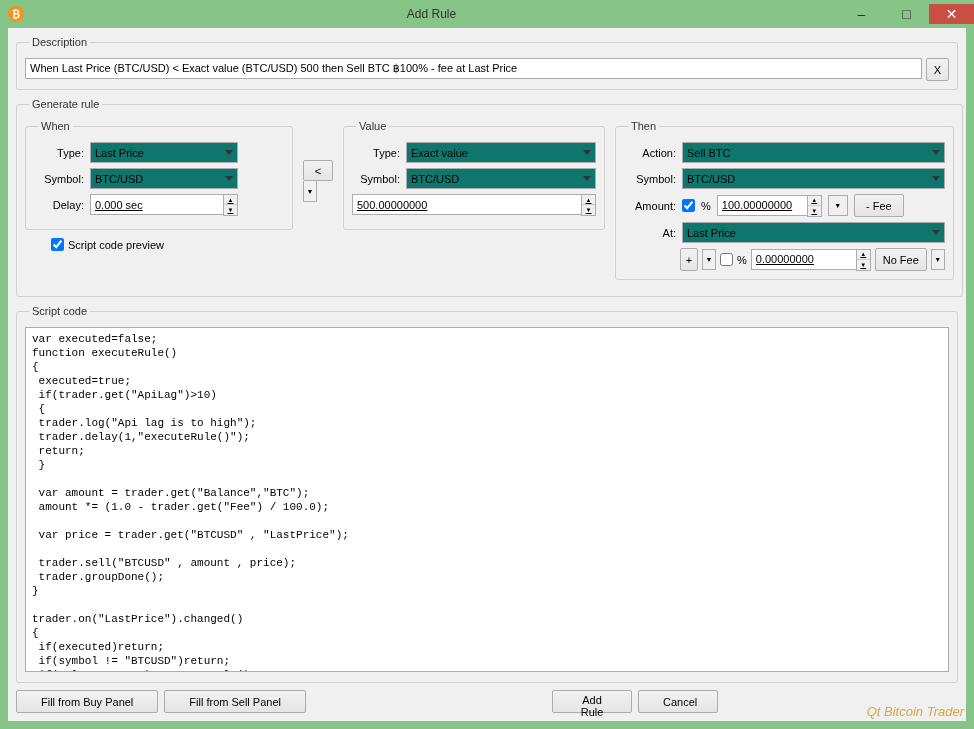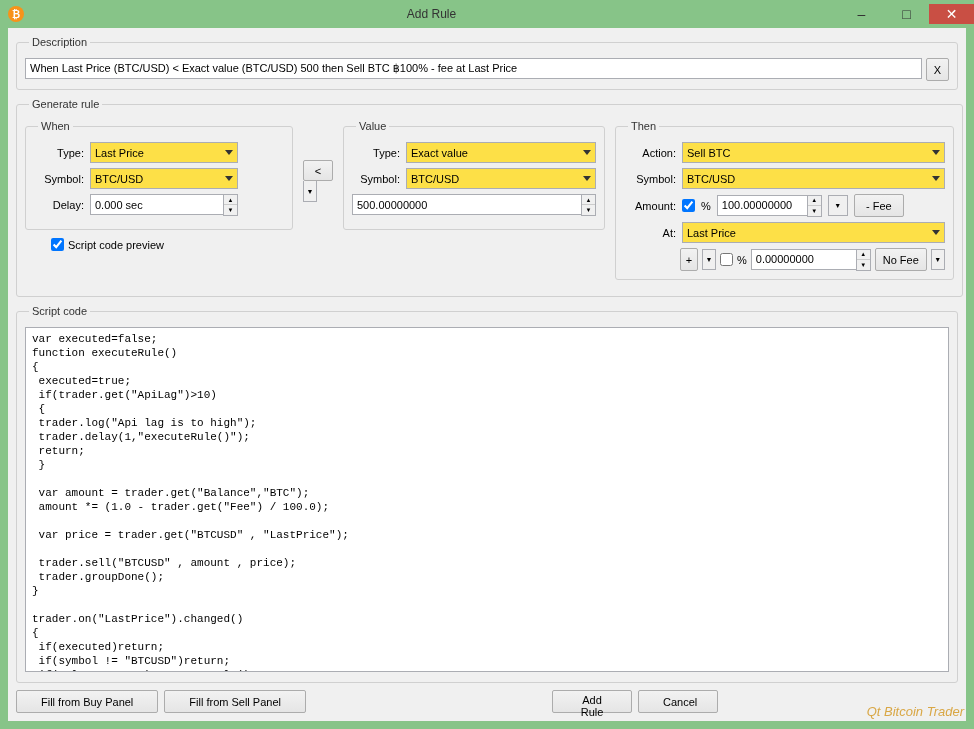--- a/index.html
+++ b/index.html
@@ -11,21 +11,21 @@
 .win-btn { width: 45px; height: 20px; display: flex; align-items: center; justify-content: center; font-size: 14px; }
 .win-min { color: #333; }
 .win-max { color: #333; }
 .win-close { background: #c94f44; color: white; width: 45px; height: 20px; }
 .content { background: #f0f0f0; margin: 0 8px 8px 8px; height: calc(100% - 36px); padding: 8px; position: relative; }
 fieldset { border: 1px solid #d0d0d0; border-radius: 3px; padding: 10px 8px 8px; margin-bottom: 8px; position: relative; }
 legend { font-size: 11px; color: #333; padding: 0 3px; margin-left: 4px; }
 .desc-row { display: flex; gap: 4px; }
 .desc-row input { flex: 1; }
 input[type="text"], select, .num-input { border: 1px solid #abadb3; padding: 2px 4px; font-size: 11px; background: white; height: 21px; }
-select { appearance: none; -webkit-appearance: none; background: #fde047; padding-right: 34px; position: relative; }
+select { appearance: none; -webkit-appearance: none; background: #0f766e; padding-right: 34px; position: relative; }
 .select-wrap { position: relative; display: inline-block; }
 .select-wrap::after { content: ""; position: absolute; right: 5px; top: 8px; width: 0; height: 0; border-left: 4px solid transparent; border-right: 4px solid transparent; border-top: 5px solid #333; pointer-events: none; }
 button, .btn { border: 1px solid #acacac; background: linear-gradient(to bottom, #f2f2f2, #e5e5e5); padding: 3px 24px; font-size: 11px; height: 23px; cursor: pointer; border-radius: 2px; }
 .sq-btn { width: 23px; padding: 0; }
 .gen-row { display: flex; gap: 10px; align-items: flex-start; }
 .gen-left { flex: 0 0 auto; }
 .gen-right { flex: 1; }
 .form-row { display: flex; align-items: center; margin-bottom: 5px; gap: 6px; }
 .lbl { text-align: right; min-width: 50px; }
 .when-fs { width: 268px; }
@@ -43,21 +43,21 @@
 .then-fs .select-wrap { flex: 1; }
 .then-fs .select-wrap select { width: 100%; }
 .then-fs .lbl { min-width: 52px; }
 .cb { width: 13px; height: 13px; }
 .script-pre { font-family: "Courier New", monospace; font-size: 11px; white-space: pre; line-height: 14px; padding: 4px 6px; background: white; border: 1px solid #abadb3; height: 345px; overflow: auto; }
 .bottom-row { display: flex; gap: 6px; position: absolute; bottom: 8px; left: 8px; right: 8px; align-items: center; }
 .bottom-row .spacer { flex: 1; }
 .brand { color: #d9a745; font-size: 13px; font-style: italic; position: absolute; right: 2px; bottom: 2px; }
 .chk-preview { display: flex; align-items: center; gap: 4px; margin-top: 4px; margin-left: 4px; padding-left: 22px; }
 .drop-btn { width: 18px; height: 21px; border: 1px solid #abadb3; background: #f0f0f0; display: flex; align-items: center; justify-content: center; font-size: 7px; cursor: pointer; }
-.num-spin { display: flex; }
+.num-spin { display: flex; text-decoration: underline; }
 .num-spin input { width: 90px; border-right: none; height: 21px; }
 .then-row2 { display: flex; align-items: center; gap: 4px; margin-top: 5px; }
 </style>
 </head>
 <body>
 
 <div class="titlebar">
   <div class="title-icon">₿</div>
   <div class="title-text">Add Rule</div>
   <div class="win-btns">

